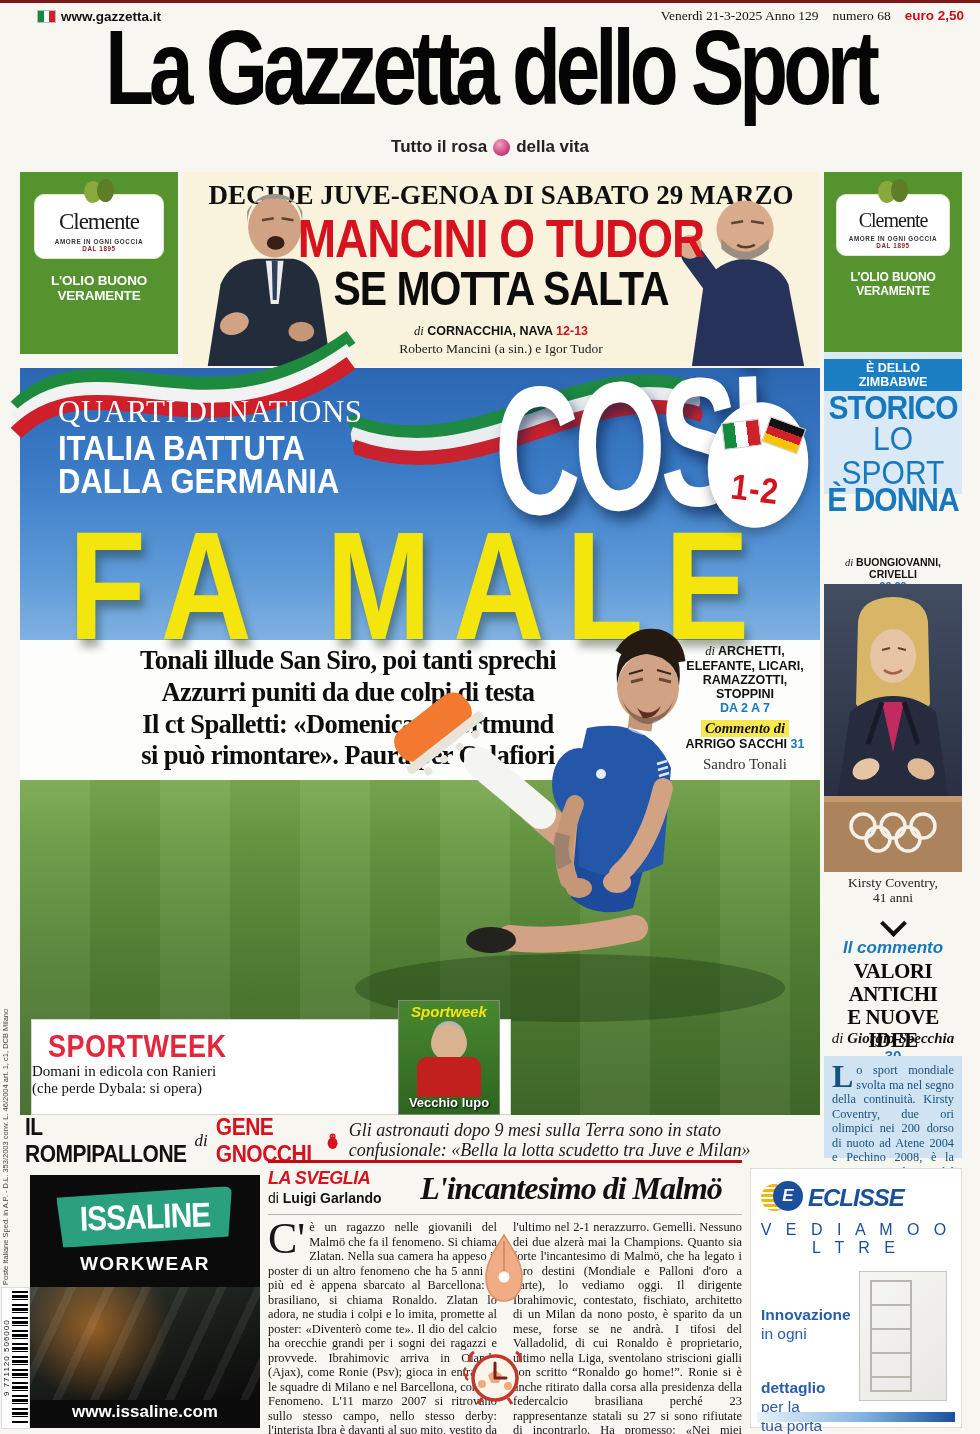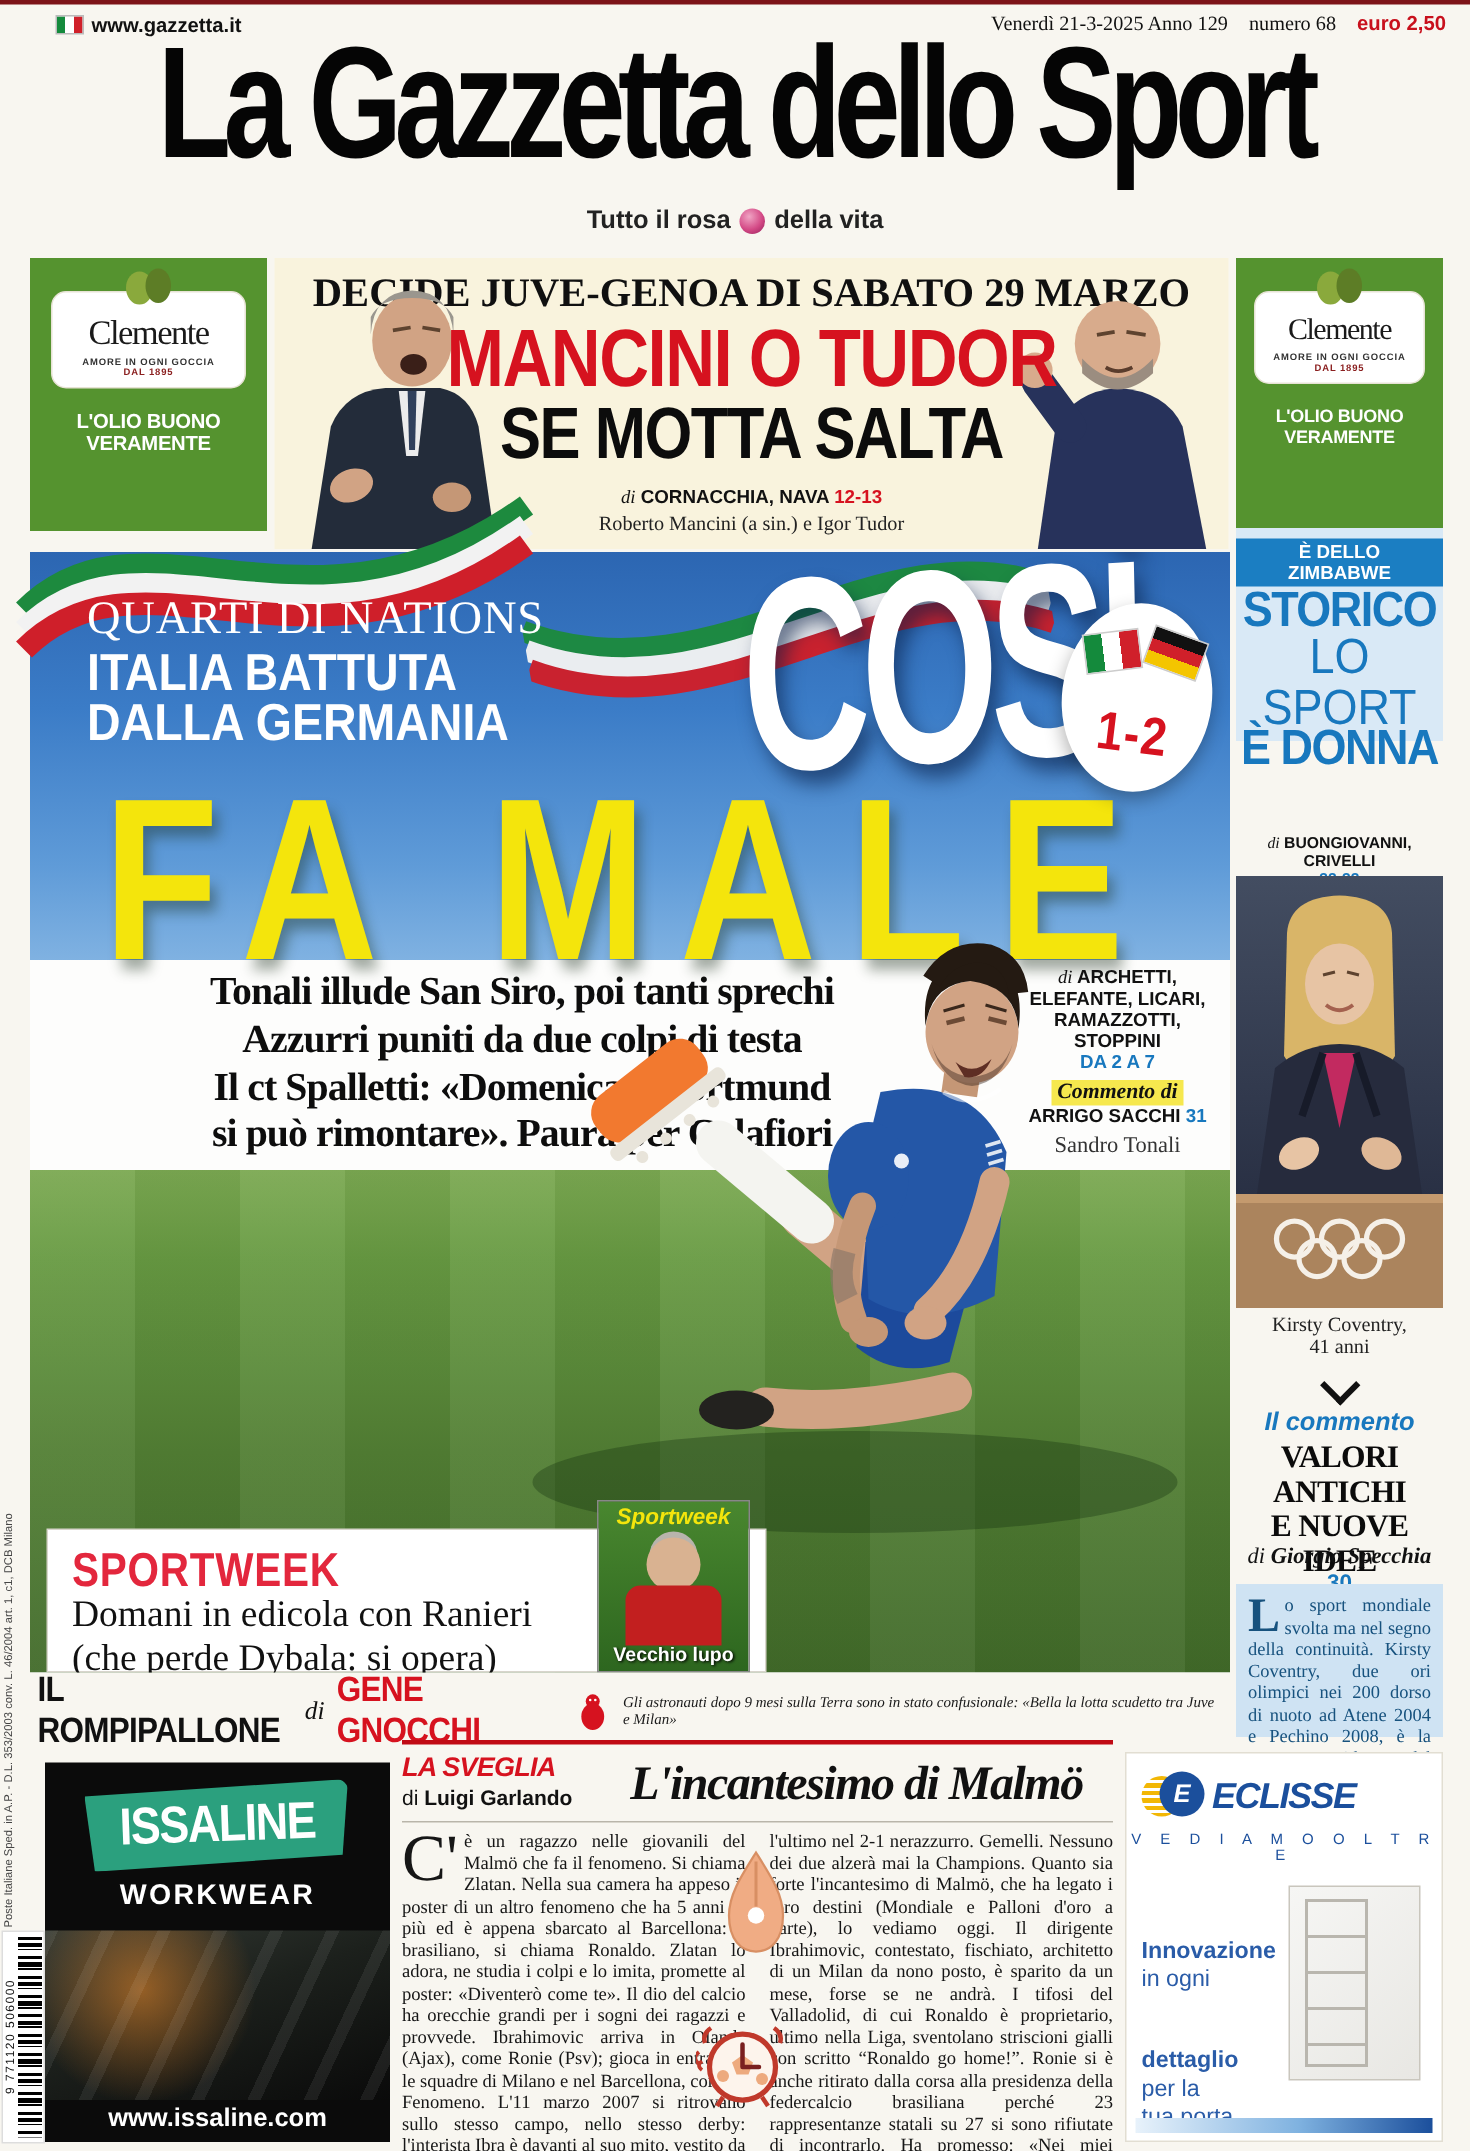--- a/index.html
+++ b/index.html
@@ -83,21 +83,21 @@
   .hero-byline .di{font-family:"Liberation Serif",serif;font-style:italic;font-weight:normal;}
   .pages-blue{color:#1878be;font-weight:900;}
   .commento-hl{display:inline-block;background:#f6e84e;font-family:"Liberation Serif",serif;font-style:italic;font-weight:bold;
         font-size:14.5px;padding:0 4px;margin-top:5px;}
   .tonali-cap{font-family:"Liberation Serif",serif;font-weight:normal;font-size:15px;color:#333;margin-top:5px;}
   .player{position:absolute;left:295px;top:228px;width:505px;height:440px;z-index:6;}
 
   
   .sportweek{position:absolute;left:12px;top:652px;width:478px;height:94px;background:#fff;z-index:9;box-shadow:0 0 0 1px #d8d5cc;}
   .sw-title{margin:9px 0 3px 16px;color:#e3273d;font-weight:900;font-size:27px;letter-spacing:.5px;transform:scaleY(1.18);transform-origin:left top;}
-  .sw-line{margin-left:16px;font-family:"Liberation Serif",serif;font-size:25px;line-height:1.15;color:#111;}
+  .sw-line{font-family:"Liberation Serif",serif;font-size:15px;line-height:1.15;color:#111;}
   .sw-cover{position:absolute;right:10px;top:-20px;width:100px;height:113px;background:linear-gradient(180deg,#49872f,#2d661f);
         border:1px solid #888;z-index:10;}
   .sw-cover-title{position:absolute;top:2px;width:100%;text-align:center;color:#f4e50c;font-weight:900;font-style:italic;font-size:15px;}
   .sw-face{position:absolute;left:32px;top:24px;width:36px;height:36px;border-radius:50%;background:#d9b291;box-shadow:0 -6px 0 -2px #b8b4ac;}
   .sw-shirt{position:absolute;left:18px;top:56px;width:64px;height:40px;border-radius:10px 10px 0 0;background:#c21f1f;}
   .sw-cover-cap{position:absolute;bottom:4px;width:100%;text-align:center;color:#fff;font-weight:900;font-size:13px;text-shadow:1px 1px 2px #000;}
 
   
   .zim{position:absolute;left:824px;top:352px;width:138px;height:142px;background:#d9e9f6;text-align:center;}
   .zim-badge{display:inline-block;margin-top:7px;background:#1b7ec2;color:#fff;font-weight:900;font-size:12.5px;padding:2px 7px;}
@@ -117,21 +117,21 @@
   .excerpt{position:absolute;left:824px;top:1056px;width:138px;height:102px;background:#cfe3f3;box-sizing:border-box;padding:7px 8px;
         font-family:"Liberation Serif",serif;font-size:12.3px;line-height:1.18;color:#17527e;text-align:justify;}
   .excerpt .dc{float:left;font-size:32px;line-height:.85;font-weight:bold;padding-right:3px;color:#17527e;}
 
   
   .rompi{position:absolute;left:25px;top:1119px;width:790px;height:44px;display:flex;align-items:center;gap:8px;}
   .rompi-title{font-weight:900;font-size:21px;letter-spacing:-.5px;transform:scaleY(1.12);}
   .rompi-di{font-family:"Liberation Serif",serif;font-style:italic;font-size:17px;}
   .rompi-author{color:#d6121f;font-weight:900;font-size:21px;letter-spacing:-.5px;transform:scaleY(1.12);}
   .rompi-icon{width:22px;height:30px;margin-left:6px;}
-  .rompi-text{font-family:"Liberation Serif",serif;font-style:italic;font-size:10px;color:#1a1a1a;margin-left:2px;line-height:1.1;}
+  .rompi-text{font-family:"Liberation Serif",serif;font-style:italic;font-size:18px;color:#1a1a1a;margin-left:2px;line-height:1.1;}
 
   
   .issaline{position:absolute;left:30px;top:1175px;width:230px;height:253px;background:#0b0b0b;overflow:hidden;}
   .iss-banner{margin:14px auto 0;width:176px;height:56px;background:#2ba07e;border-radius:8px;display:flex;align-items:center;justify-content:center;
         transform:rotate(-2deg);clip-path:polygon(0 10%,100% 0,97% 90%,3% 100%);}
   .iss-brand{color:#fff;font-weight:900;font-size:30px;letter-spacing:-1px;transform:scaleY(1.15);}
   .iss-sub{text-align:center;color:#fff;font-weight:900;font-size:19px;letter-spacing:1.5px;margin-top:8px;}
   .iss-photo{position:absolute;left:0;right:0;top:112px;bottom:28px;
         background:repeating-linear-gradient(115deg,rgba(255,255,255,.07) 0 8px,transparent 8px 34px),
         radial-gradient(circle at 28% 35%,rgba(242,140,40,.55),transparent 42%),
@@ -155,21 +155,21 @@
 
   
   .eclisse{position:absolute;left:750px;top:1168px;width:212px;height:260px;background:#fff;border:1px solid #e2ded2;box-sizing:border-box;}
   .ecl-logo-row{display:flex;align-items:center;gap:7px;margin:12px 10px 0;}
   .ecl-mark{position:relative;width:40px;height:34px;flex:none;}
   .ecl-mark .y{position:absolute;left:0;top:3px;width:27px;height:27px;border-radius:50%;
         background:repeating-linear-gradient(180deg,#f2b705 0 3px,#fff 3px 5px);}
   .ecl-mark .b{position:absolute;left:12px;top:0;width:30px;height:30px;border-radius:50%;background:#1b4f9c;color:#fff;
         display:flex;align-items:center;justify-content:center;font-weight:900;font-style:italic;font-size:17px;}
   .ecl-brand{color:#1b4f9c;font-weight:900;font-style:italic;font-size:24px;letter-spacing:-1px;}
-  .ecl-tagline{text-align:center;color:#1b4f9c;font-size:10px;letter-spacing:5px;margin-top:6px;}
+  .ecl-tagline{text-align:center;color:#1b4f9c;font-size:16px;letter-spacing:5px;margin-top:6px;}
   .ecl-body{display:flex;margin-top:14px;}
   .ecl-text{margin-left:10px;color:#2a5ca8;font-size:15.5px;line-height:1.22;}
   .ecl-text .b{font-weight:bold;margin-top:35px;}
   .ecl-door{width:86px;height:128px;margin-left:8px;border:1px solid #c9c6bd;flex:none;
         background:linear-gradient(135deg,#f6f6f4,#e8e7e3);position:relative;}
   .ecl-door i{position:absolute;left:10px;top:8px;bottom:8px;width:38px;border:2px solid #b9b6ae;
         background:repeating-linear-gradient(180deg,transparent 0 22px,#b9b6ae 22px 24px);}
   .ecl-mod{margin:8px 0 0 10px;font-size:8.5px;color:#333;line-height:1.3;}
   .ecl-mod b{font-weight:900;}
   .ecl-bar{position:absolute;left:6px;right:6px;bottom:5px;height:10px;background:linear-gradient(90deg,#e8f2fb,#7fb2e0 55%,#1b4f9c);}

